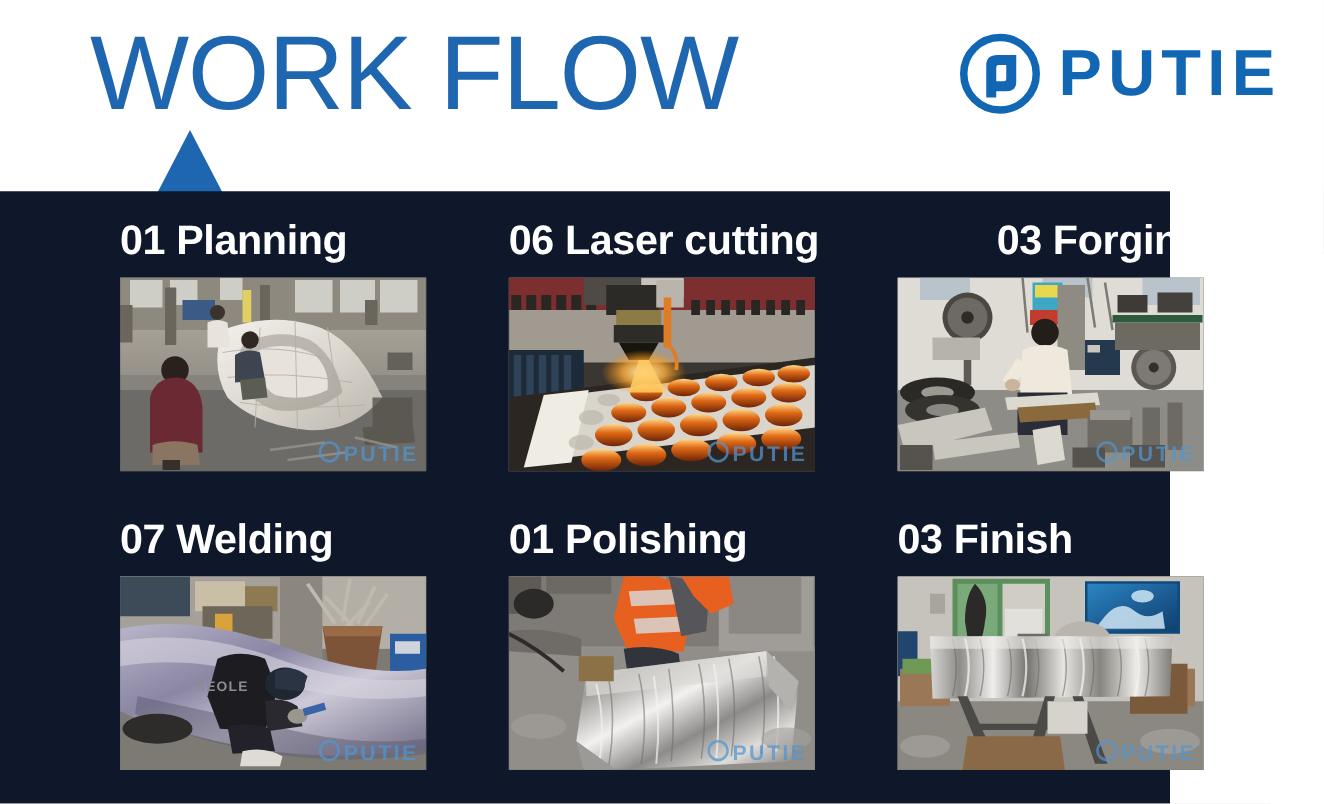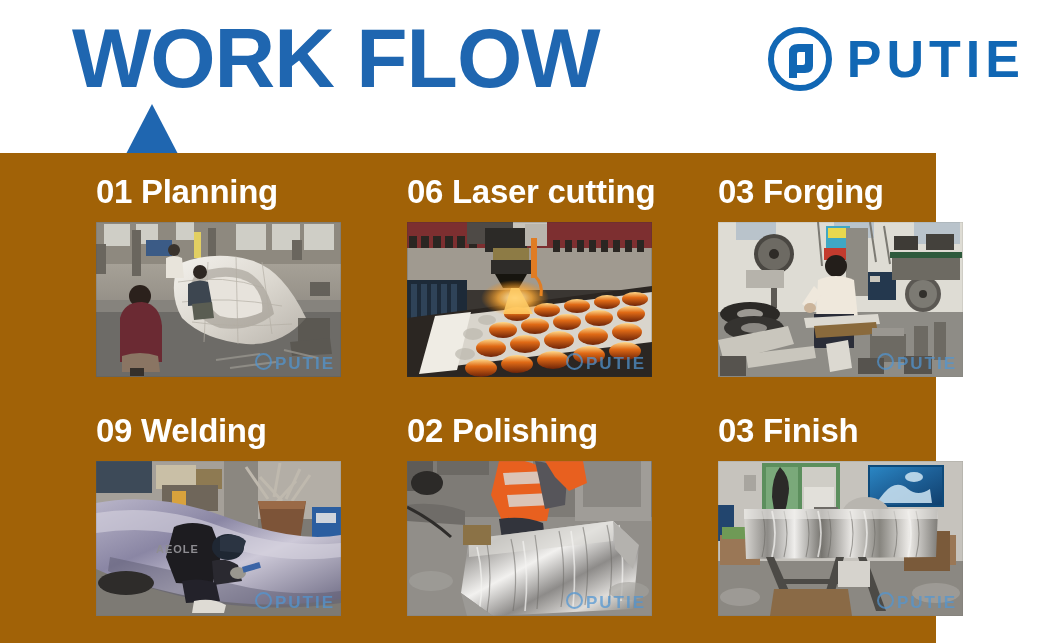--- a/index.html
+++ b/index.html
@@ -25,21 +25,21 @@
     width: 1059px;
     height: 153px;
     background: #ffffff;
   }
   #page-title {
     position: absolute;
     left: 72px;
     top: 12px;
     font-size: 84px;
     line-height: 92px;
-    font-weight: bold;
+    font-weight: normal;
     letter-spacing: -1px;
     color: #1F66B0;
     font-family: "Liberation Sans", sans-serif;
     white-space: nowrap;
   }
   #pointer-triangle {
     position: absolute;
     left: 126px;
     top: 104px;
     width: 0;
@@ -68,21 +68,21 @@
     font-family: "Liberation Sans", sans-serif;
   }
 
   
   #body-panel {
     position: absolute;
     left: 0;
     top: 153px;
     width: 936px;
     height: 490px;
-    background: #a16207;
+    background: #0f172a;
   }
 
   .step {
     position: absolute;
     width: 245px;
   }
   .step-label {
     color: #ffffff;
     font-size: 33px;
     font-weight: bold;
@@ -302,21 +302,21 @@
             <ellipse cx="80" cy="98" rx="9" ry="5"></ellipse>
           </g>
           <ellipse cx="108" cy="76" rx="34" ry="18" fill="url(#p2spark)"></ellipse>
           <path d="M104 66 L112 66 L126 92 L96 92 Z" fill="#ffcc66" opacity="0.85"></path>
           <rect x="0" y="0" width="245" height="155" fill="none" stroke="#3a3632" stroke-width="1" opacity="0.4"></rect>
         </svg>
         <div class="watermark"><span class="wm-mark"></span><span>PUTIE</span></div>
       </div>
     </div>
 
-    <div class="step" style="left:718px; top:19px;">
+    <div class="step" style="left:718px; top:19px;text-align:right;">
       <div class="step-label">03 Forging</div>
       <div class="step-photo">
         <svg width="245" height="155" viewBox="0 0 245 155">
           <rect width="245" height="155" fill="#cfcdc6"></rect>
           <rect x="0" y="0" width="245" height="92" fill="#dedcd4"></rect>
           <rect x="0" y="90" width="245" height="65" fill="#8e8c86"></rect>
           <g fill="#b9c3cb">
             <rect x="18" y="0" width="40" height="18"></rect>
               <rect x="116" y="0" width="40" height="16"></rect>
             <rect x="196" y="0" width="46" height="22"></rect>
@@ -379,21 +379,21 @@
               <rect x="186" y="134" width="28" height="18"></rect>
             <rect x="140" y="136" width="26" height="16"></rect>
           </g>
           <rect x="0" y="0" width="245" height="155" fill="none" stroke="#7a7873" stroke-width="1" opacity="0.3"></rect>
         </svg>
         <div class="watermark"><span class="wm-mark"></span><span>PUTIE</span></div>
       </div>
     </div>
 
     <div class="step" style="left:96px; top:258px;">
-      <div class="step-label">09 Welding</div>
+      <div class="step-label">07 Welding</div>
       <div class="step-photo">
         <svg width="245" height="155" viewBox="0 0 245 155">
           <defs>
             <linearGradient id="p4metal" x1="0" y1="0" x2="1" y2="1">
               <stop offset="0" stop-color="#b9b5c9"></stop>
                 <stop offset="0.35" stop-color="#8a86a4"></stop>
               <stop offset="0.6" stop-color="#cdc9d8"></stop>
                 <stop offset="1" stop-color="#6f6c85"></stop>
             </linearGradient>
           </defs>
@@ -429,21 +429,21 @@
             <rect x="146" y="106" width="18" height="6" fill="#3b64a6" transform="rotate(-16 146 106)"></rect>
           </g>
           <text x="60" y="92" font-family="Liberation Sans, sans-serif" font-size="11" fill="#8e8d92" font-weight="bold" letter-spacing="1">AEOLE</text>
           <rect x="0" y="0" width="245" height="155" fill="none" stroke="#6e6b66" stroke-width="1" opacity="0.3"></rect>
         </svg>
         <div class="watermark"><span class="wm-mark"></span><span>PUTIE</span></div>
       </div>
     </div>
 
     <div class="step" style="left:407px; top:258px;">
-      <div class="step-label">02 Polishing</div>
+      <div class="step-label">01 Polishing</div>
       <div class="step-photo">
         <svg width="245" height="155" viewBox="0 0 245 155">
           <defs>
             <linearGradient id="p5steel" x1="0" y1="0" x2="1" y2="1">
               <stop offset="0" stop-color="#e8e6e3"></stop>
                 <stop offset="0.2" stop-color="#9e9c99"></stop>
               <stop offset="0.42" stop-color="#f2f1ef"></stop>
                 <stop offset="0.62" stop-color="#8d8b89"></stop>
               <stop offset="0.8" stop-color="#dedcd9"></stop>
                 <stop offset="1" stop-color="#76746f"></stop>

